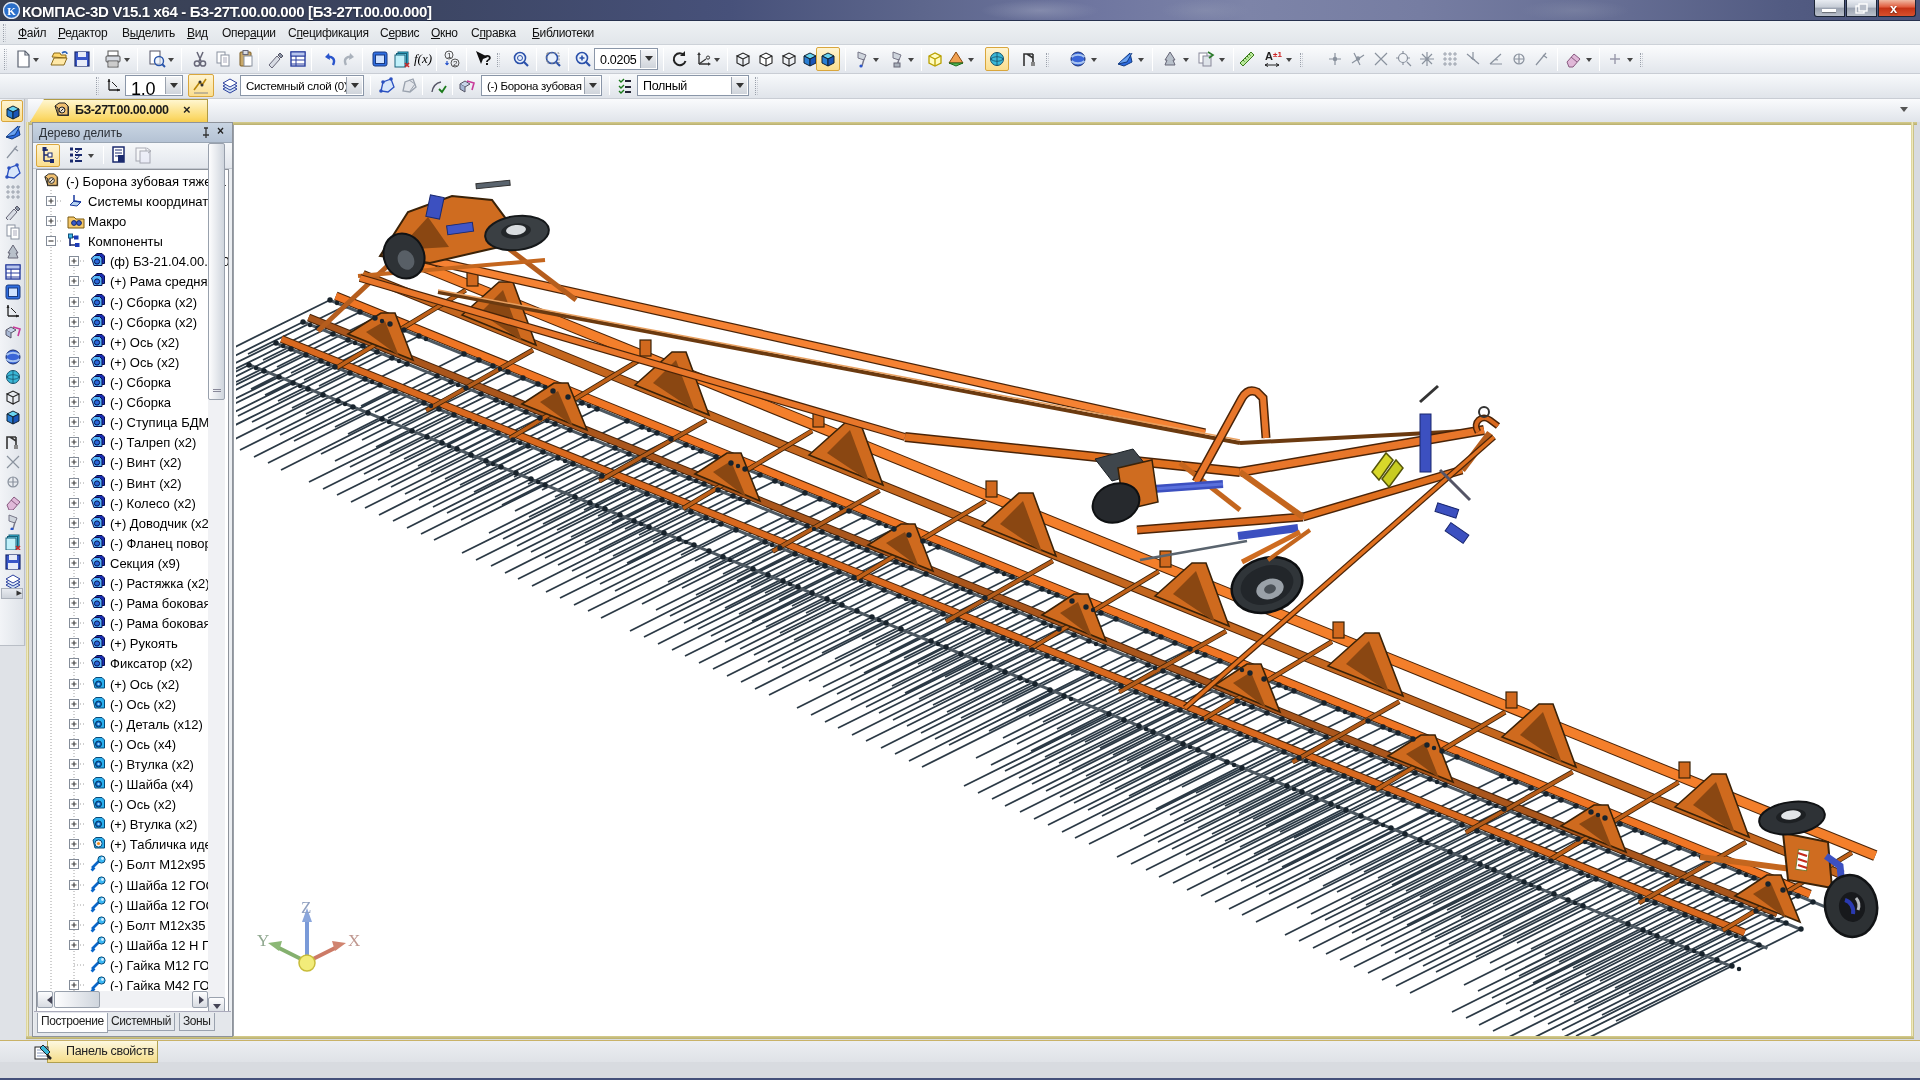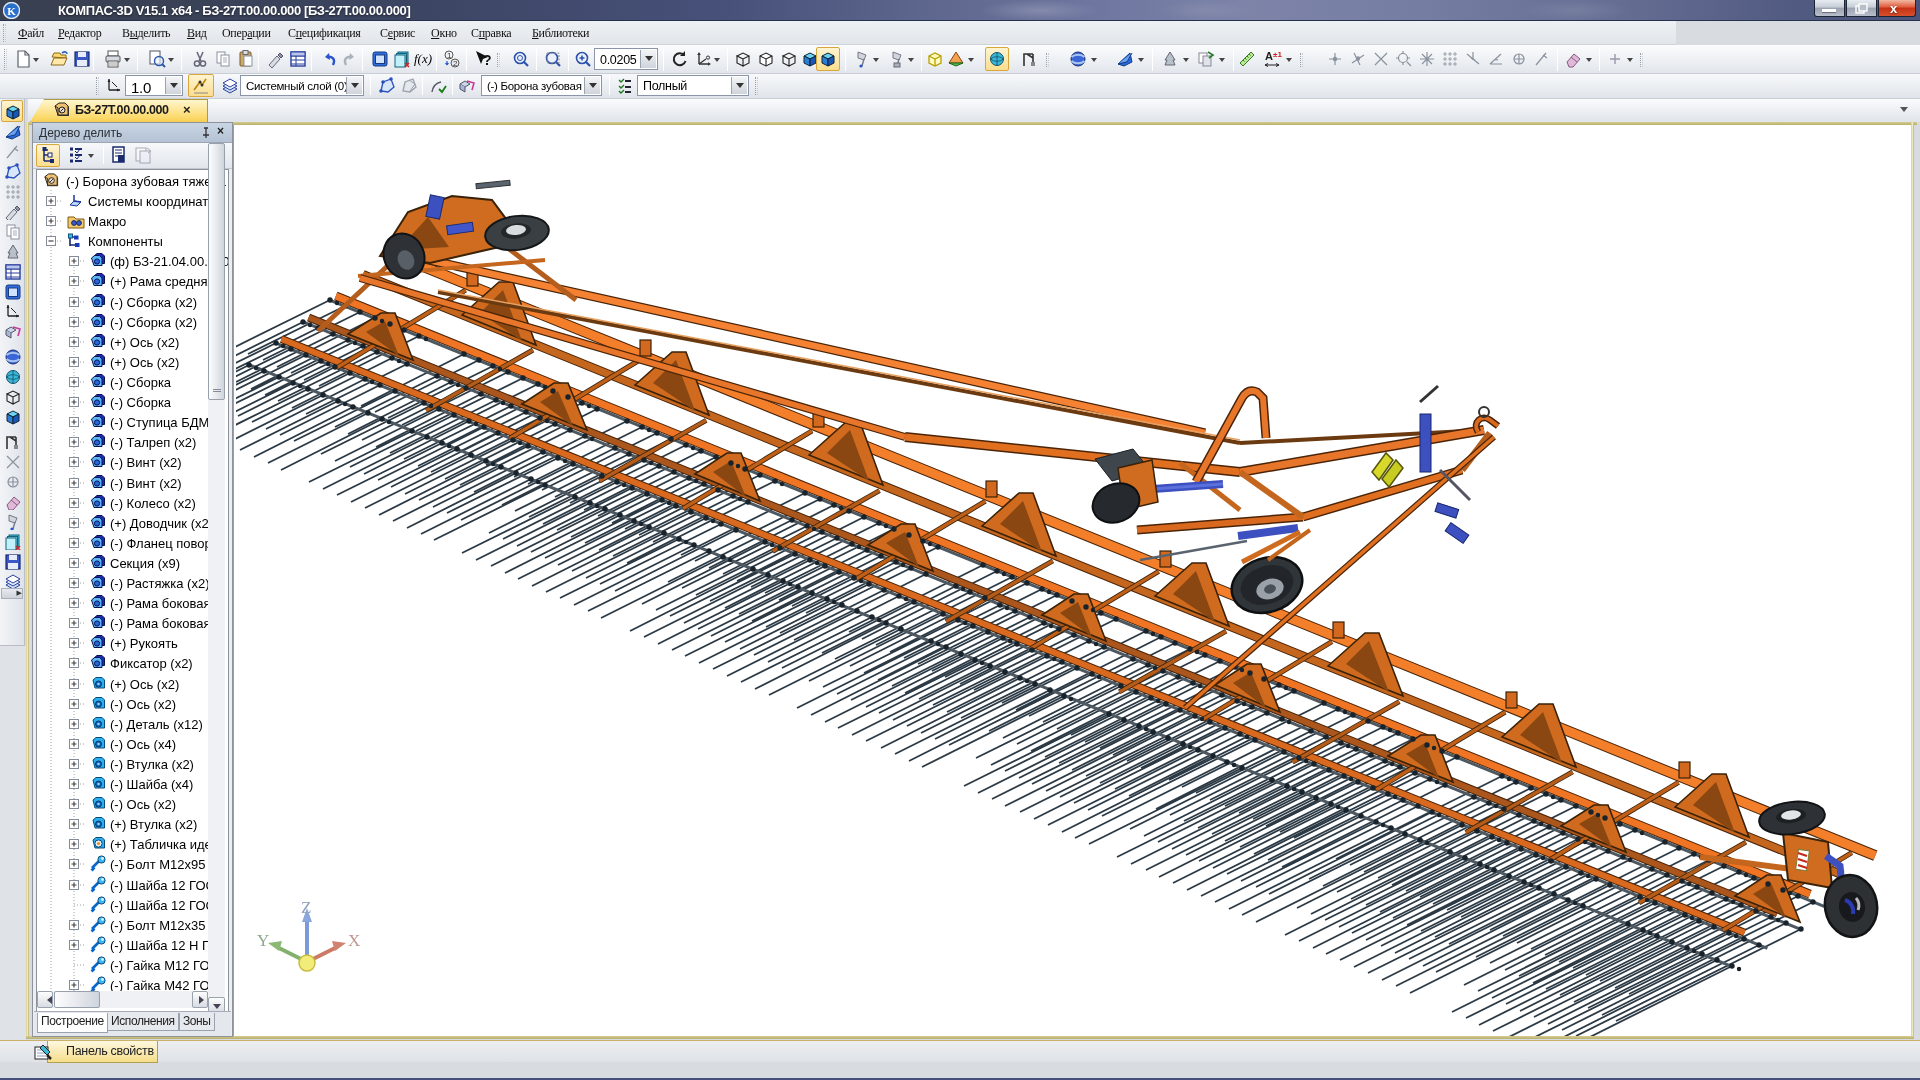--- a/index.html
+++ b/index.html
@@ -3,29 +3,29 @@
 <style>
 html,body{margin:0;padding:0;width:1920px;height:1080px;overflow:hidden;
  font-family:"Liberation Sans",sans-serif;}
 *{box-sizing:border-box;}
 .abs{position:absolute;}
 #page{position:relative;width:1920px;height:1080px;background:#d8dbe0;}
 
 #title{left:0;top:0;width:1920px;height:21px;
  background:linear-gradient(90deg,#394050 0%,#3b4460 20%,#47517a 38%,#5d668c 48%,#6f76a0 57%,#7d84a8 65%,#767da2 74%,#666e94 84%,#525b82 93%,#4a537a 100%);
  border-bottom:1px solid #26314e;}
-#title .txt{position:absolute;left:22px;top:3px;color:#fff;font-size:13px;font-weight:600;
- letter-spacing:-0.35px;text-shadow:0 1px 2px #00000088;margin-left:36px;}
+#title .txt{position:absolute;left:22px;top:3px;color:#fff;font-size:15px;font-weight:600;
+ letter-spacing:-0.35px;text-shadow:0 1px 2px #00000088;}
 
 .wbtn{position:absolute;top:0;height:17px;border:1px solid #1c2536;border-top:none;
  background:linear-gradient(#e8ecf2 0%,#c6ccd6 45%,#9aa2b0 50%,#b9bfca 100%);}
 .wbtn.close{background:linear-gradient(#f0b9a2 0%,#e0593a 45%,#c43214 50%,#d8502d 100%);}
 
-#menu{left:0;top:21px;width:1676px;height:24px;background:linear-gradient(#eef1f4,#e2e6ea);
- border-bottom:1px solid #cdd2d8;font-family:Liberation Serif, serif;}
+#menu{left:0;top:21px;width:1920px;height:24px;background:linear-gradient(#eef1f4,#e2e6ea);
+ border-bottom:1px solid #cdd2d8;}
 .mi{position:absolute;top:5px;font-size:12px;color:#111;letter-spacing:-0.3px;}
 
 #tb1{left:0;top:45px;width:1920px;height:29px;background:linear-gradient(#fbfcfd,#e2e6ec);
  border-bottom:1px solid #c9cdd4;}
 #tb2{left:0;top:74px;width:1920px;height:25px;background:linear-gradient(#f7f9fb,#e0e4ea);
  border-bottom:1px solid #c9cdd4;}
 .sep{position:absolute;width:1px;background:#b5bac2;border-right:1px solid #fff;}
 .grip{position:absolute;width:3px;border-left:1px dotted #9aa0aa;border-right:1px dotted #c8ccd4;}
 .combo{position:absolute;background:#fff;border:1px solid #8a96a8;font-size:11.5px;color:#000;letter-spacing:-0.3px;}
 .combo .cb{position:absolute;right:1px;top:1px;bottom:1px;width:16px;
@@ -492,21 +492,21 @@
     <div class="abs" id="tb2">
       <div class="grip" style="left:96px;top:3px;height:18px"></div>
       <div class="ico" style="left:104px;top:2px;width:20px;height:20px;">
         <svg width="20" height="20" viewBox="0 0 20 20">
           <path d="M5 3v11m0 0h11" stroke="#222" stroke-width="1.3" fill="none"></path>
           <path d="M5 3l-1.5 3h3zM16 14l-3-1.5v3z" fill="#222"></path>
           <path d="M8 6l5 5" stroke="#222"></path>
         </svg>
       </div>
       <div class="combo" style="left:125px;top:1px;width:58px;height:21px">
-        <span style="position:absolute;left:5px;top:3px;font-size:15px">1.0</span>
+        <span style="position:absolute;left:5px;top:3px;font-size:18px">1.0</span>
         <span class="cb"></span>
       </div>
       <div class="abs hl" style="left:188px;top:0px;width:26px;height:23px"></div>
       <div class="ico" style="left:191px;top:2px;width:20px;height:20px;">
         <svg width="20" height="20" viewBox="0 0 20 20">
           <path d="M3 14l6-8 2 3 4-6" stroke="#b8860b" stroke-width="1.6" fill="none"></path>
           <circle cx="9" cy="6" r="1.5" fill="#333"></circle>
           <circle cx="11" cy="9" r="1.5" fill="#333"></circle>
           <path d="M3 17h14" stroke="#888"></path>
         </svg>
@@ -1184,21 +1184,21 @@
       <div class="sb" style="left:4px;top:868px;width:171px;height:17px"></div>
       <div class="sbtn" style="left:4px;top:868px;width:16px;height:17px">
         <div style="position:absolute;left:5px;top:4px;border:4px solid transparent;border-right:5px solid #445"></div>
       </div>
       <div class="sbtn" style="left:159px;top:868px;width:16px;height:17px">
         <div style="position:absolute;left:6px;top:4px;border:4px solid transparent;border-left:5px solid #445"></div>
       </div>
       <div class="sthumb" style="left:21px;top:868px;width:46px;height:17px"></div>
       <div class="abs" style="left:1px;top:888px;width:197px;height:25px;background:#e4e7eb;border-top:1px solid #aab"></div>
       <div class="btab act" style="left:4px;top:890px;">Построение</div>
-      <div class="btab" style="left:74px;top:890px;">Исполнения</div>
+      <div class="btab" style="left:74px;top:890px;">Системный</div>
       <div class="btab" style="left:146px;top:890px;">Зоны</div>
     </div>
     <div class="abs" id="proprow">
       <div class="abs" id="proptab">
         <span style="position:absolute;left:18px;top:3px;font-size:12.5px;letter-spacing:-0.3px">Панель свойств</span>
       </div>
       <svg class="abs" style="left:33px;top:2px" width="20" height="19">
         <rect x="2" y="4" width="13" height="12" fill="#fff" stroke="#222"></rect>
         <path d="M4 7h6M4 10h9M4 13h9" stroke="#89b"></path>
         <path d="M10 2l7 7-3 3-7-7z" fill="#3ab8d8" stroke="#222"></path>

